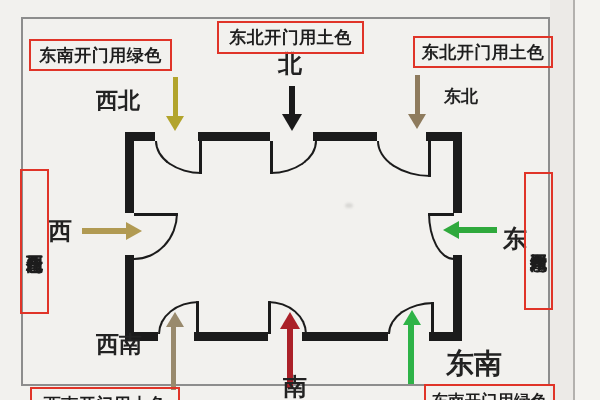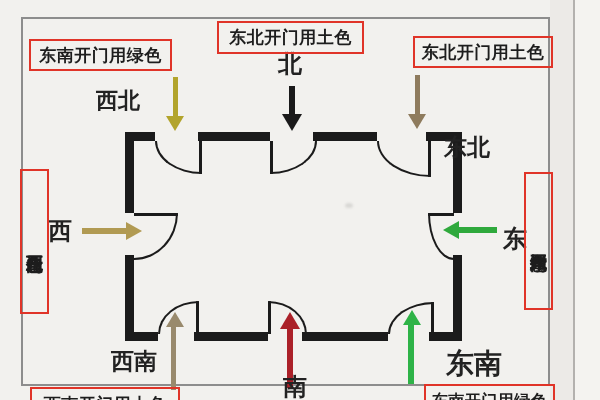--- a/index.html
+++ b/index.html
@@ -90,24 +90,24 @@
   <div class="shaft" style="left: 171px; top: 326px; width: 5px; height: 64px; background-color: rgb(153, 138, 109);"></div>
 
   <div class="head" style="left: 280px; top: 312px; border-left: 10px solid transparent; border-right: 10px solid transparent; border-bottom: 17px solid rgb(171, 32, 40);"></div>
   <div class="shaft" style="left: 287px; top: 328px; width: 6px; height: 60px; background-color: rgb(171, 32, 40);"></div>
 
   <div class="head" style="left: 403px; top: 310px; border-left: 9px solid transparent; border-right: 9px solid transparent; border-bottom: 15px solid rgb(46, 179, 71);"></div>
   <div class="shaft" style="left: 408px; top: 324px; width: 6px; height: 60px; background-color: rgb(46, 179, 71);"></div>
 
   <div class="dir-label" style="left:96px;top:90px;font-size:22px;">西北</div>
   <div class="dir-label" style="left:278px;top:52px;font-size:24px;">北</div>
-  <div class="dir-label" style="left:444px;top:88px;font-size:23px;margin-top:48px;">东北</div>
+  <div class="dir-label" style="left:444px;top:88px;font-size:17px;">东北</div>
   <div class="dir-label" style="left:48px;top:219px;font-size:24px;">西</div>
   <div class="dir-label" style="left:503px;top:227px;font-size:24px;">东</div>
-  <div class="dir-label" style="left:96px;top:350px;font-size:23px;margin-left:15px;">西南</div>
+  <div class="dir-label" style="left:96px;top:333px;font-size:23px;">西南</div>
   <div class="dir-label" style="left:283px;top:375px;font-size:24px;">南</div>
   <div class="dir-label" style="left:446px;top:350px;font-size:28px;">东南</div>
 
   <div class="note-box" style="left:29px;top:39px;width:143px;height:32px;font-size:17px;">东南开门用绿色</div>
   <div class="note-box" style="left:217px;top:21px;width:147px;height:33px;font-size:17px;">东北开门用土色</div>
   <div class="note-box" style="left:413px;top:36px;width:140px;height:32px;font-size:17px;">东北开门用土色</div>
   <div class="note-box vertical" style="left:20px;top:169px;width:29px;height:145px;font-size:17px;">正西开门用金色</div>
   <div class="note-box vertical" style="left:524px;top:172px;width:29px;height:138px;font-size:17px;">正东开门用绿色</div>
   <div class="note-box" style="left:30px;top:387px;width:150px;height:34px;font-size:17px;">西南开门用土色</div>
   <div class="note-box" style="left:424px;top:384px;width:131px;height:34px;font-size:16px;">东南开门用绿色</div>

